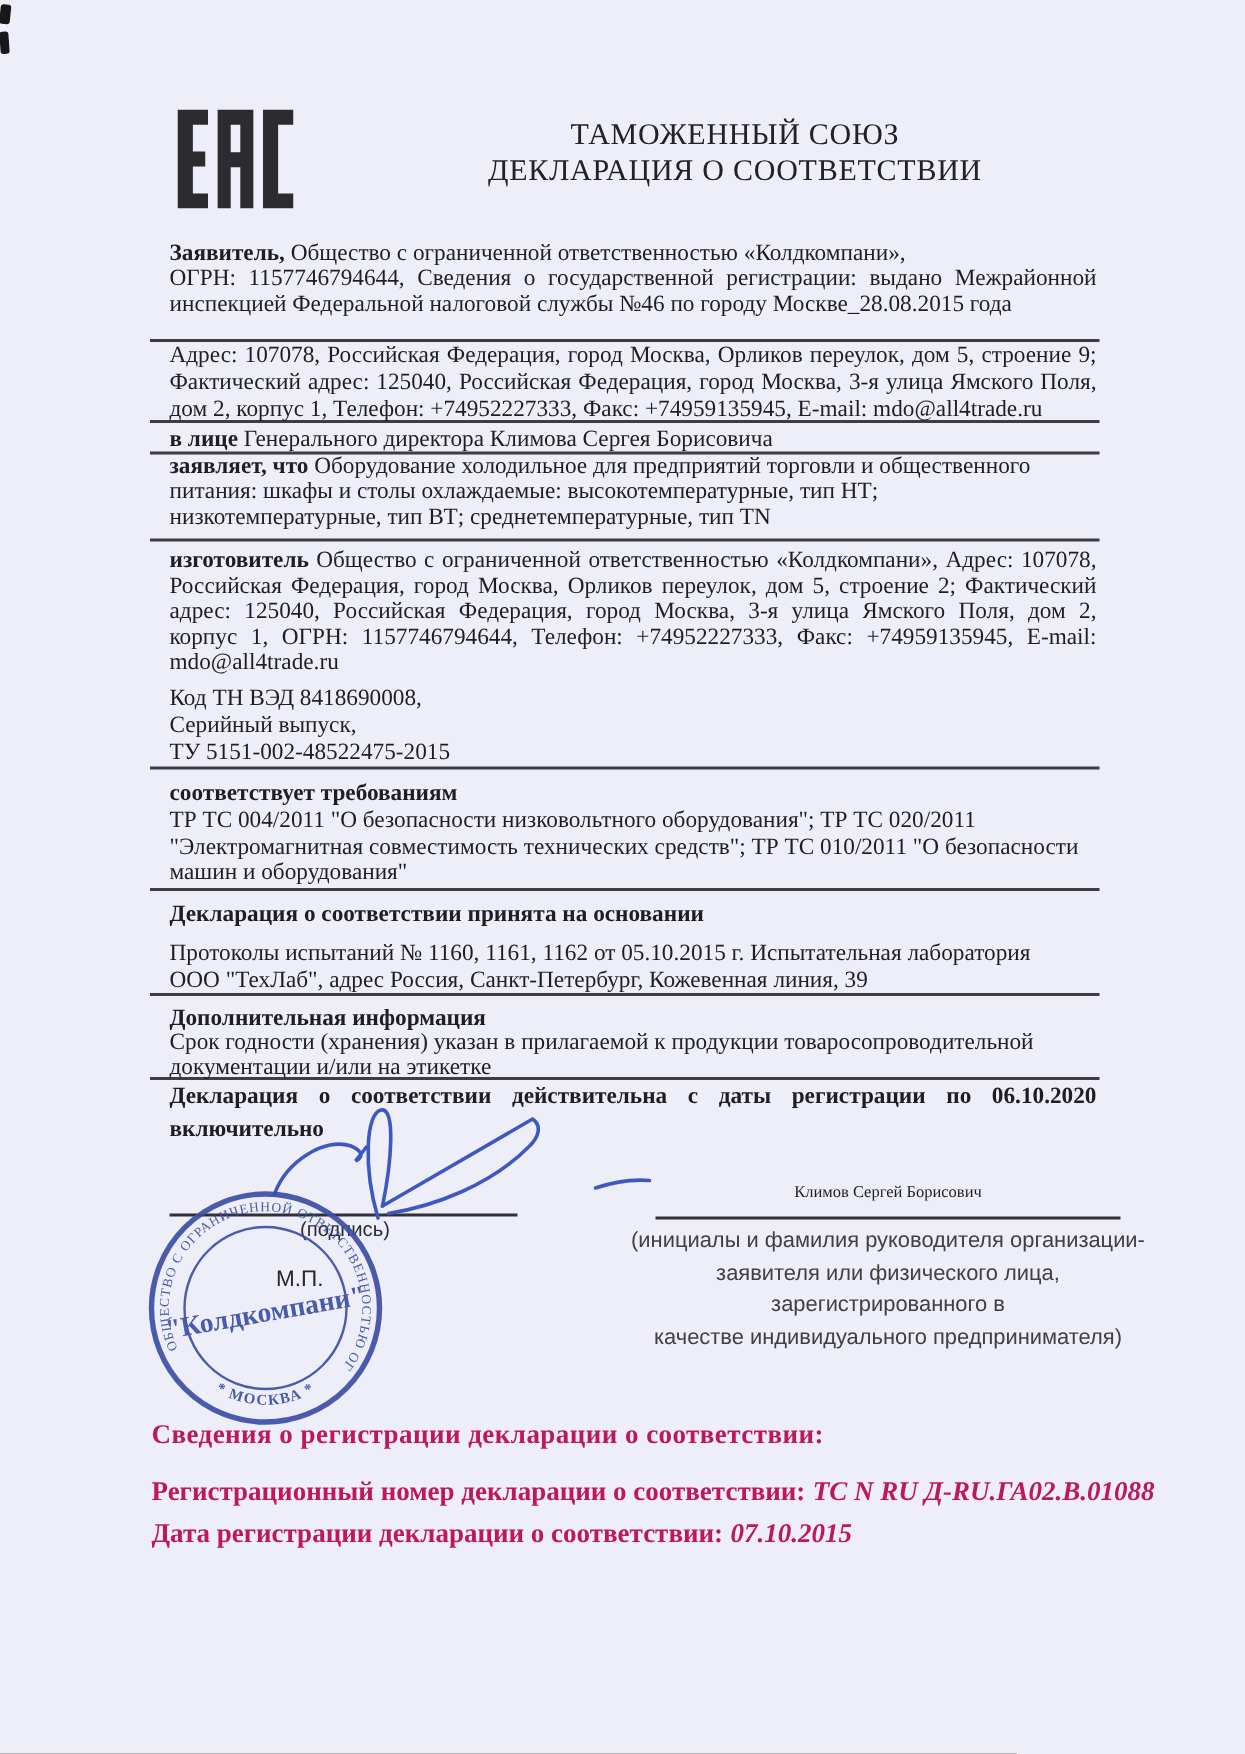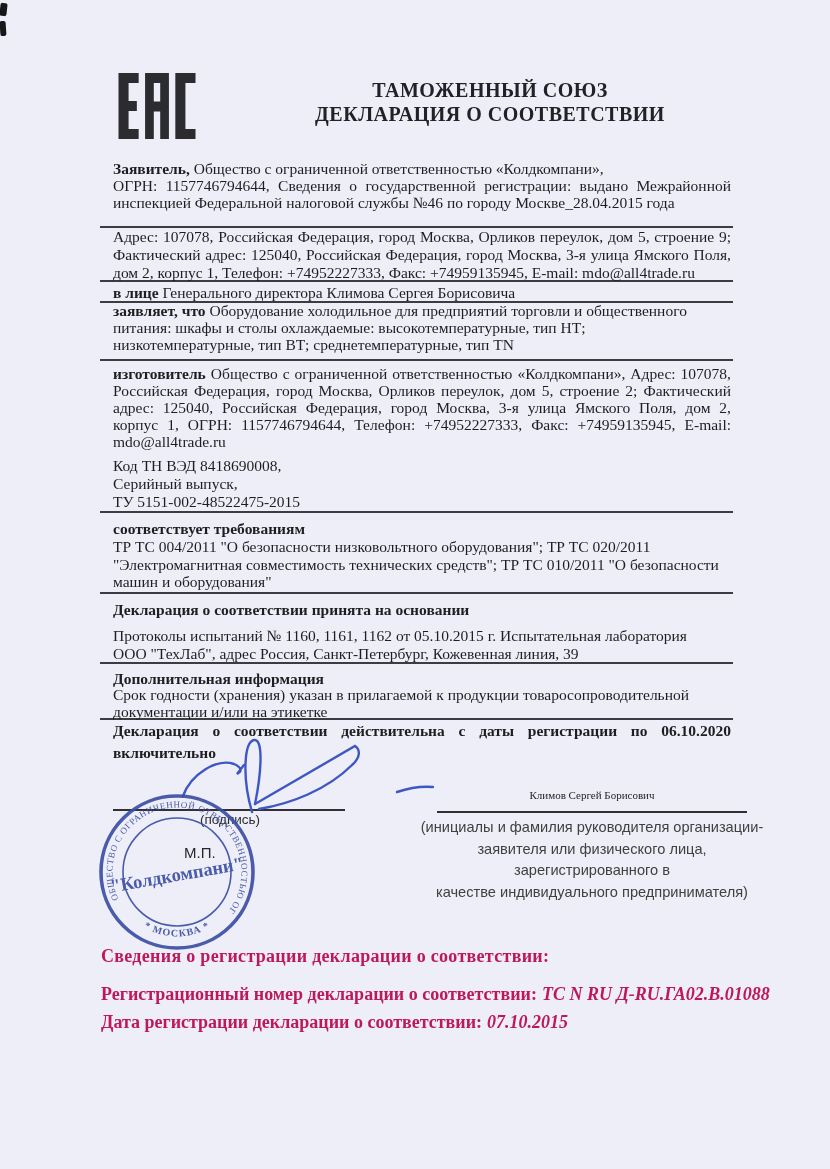--- a/index.html
+++ b/index.html
@@ -8,21 +8,21 @@
     background:#edeef7;overflow:hidden;
     font-family:"Liberation Serif","DejaVu Serif",serif;
     color:#1e1e22;
   }
   .artifact{position:absolute;background:#17171a;border-radius:2px;}
   .a1{left:0;top:3px;width:7px;height:13px;transform:rotate(6deg);}
   .a2{left:0;top:21px;width:6px;height:15px;transform:rotate(-4deg);}
   .eac{position:absolute;left:118px;top:73px;}
   .title{
     position:absolute;left:230px;top:78px;width:520px;
-    text-align:center;font-weight:bold;font-size:20px;line-height:24px;
+    text-align:center;font-weight:normal;font-size:20px;line-height:24px;
     letter-spacing:.5px;color:#222226;
   }
   .rule{position:absolute;left:100px;width:633px;height:2px;background:#3c3c42;}
   .txt{position:absolute;left:113px;width:618px;font-size:15.5px;line-height:17px;}
   .txt div{min-height:17px;}
   .lh18 div{min-height:18px;}
   .lh18{line-height:18px;}
   .b{font-weight:bold;}
   .just{text-align:justify;text-align-last:justify;}
   .sans{font-family:"Liberation Sans","DejaVu Sans",sans-serif;}
@@ -67,21 +67,21 @@
   <div class="rule" style="top:301px"></div>
   <div class="rule" style="top:359px"></div>
   <div class="rule" style="top:511px"></div>
   <div class="rule" style="top:592px"></div>
   <div class="rule" style="top:662px"></div>
   <div class="rule" style="top:718px"></div>
 
   <div class="txt" style="top:160px">
     <div><span class="b">Заявитель,</span><span> Общество с ограниченной ответственностью «Колдкомпани»,</span></div>
     <div class="just">ОГРН: 1157746794644, Сведения о государственной регистрации: выдано Межрайонной</div>
-    <div>инспекцией Федеральной налоговой службы №46 по городу Москве_28.04.2015 года</div>
+    <div>инспекцией Федеральной налоговой службы №46 по городу Москве_28.08.2015 года</div>
   </div>
 
   <div class="txt lh18" style="top:228px">
     <div class="just">Адрес: 107078, Российская Федерация, город Москва, Орликов переулок, дом 5, строение 9;</div>
     <div class="just">Фактический адрес: 125040, Российская Федерация, город Москва, 3-я улица Ямского Поля,</div>
     <div>дом 2, корпус 1, Телефон: +74952227333, Факс: +74959135945, E-mail: mdo@all4trade.ru</div>
   </div>
 
   <div class="txt" style="top:284px">
     <div><span class="b">в лице</span><span> Генерального директора Климова Сергея Борисовича</span></div>

